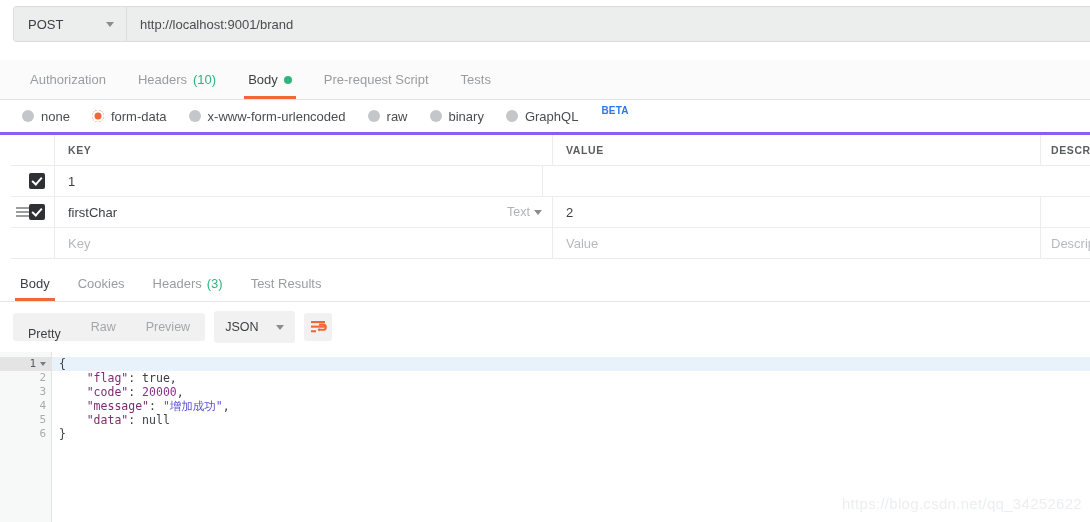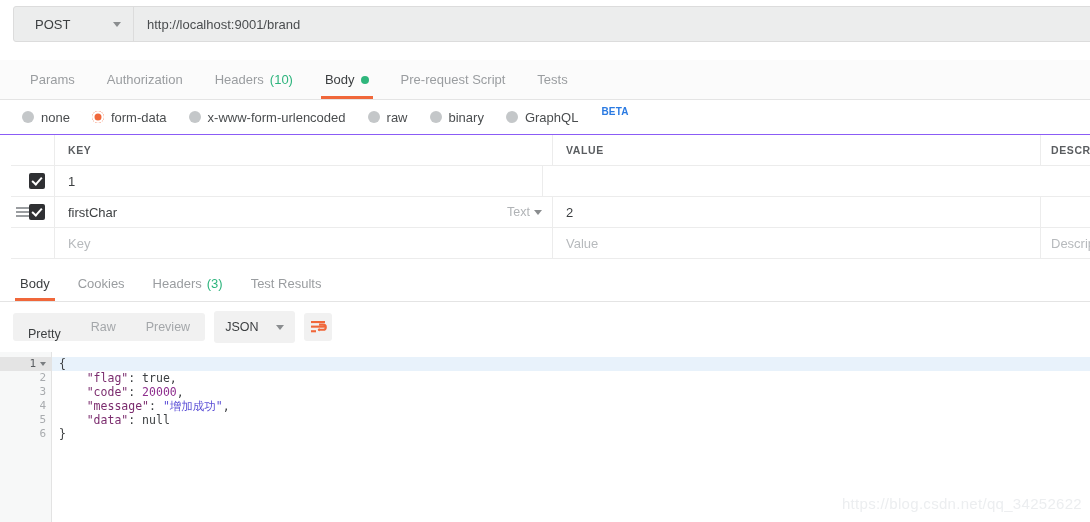--- a/index.html
+++ b/index.html
@@ -23,21 +23,21 @@
     display: flex; align-items: stretch;
     border: 1px solid #dcdcdc; border-radius: 3px; background:#eceded;
     overflow: hidden;
   }
   .method-select {
     width: 113px; flex: 0 0 113px;
     display: flex; align-items: center; justify-content: space-between;
     padding: 0 12px 0 14px;
     background: #eceded;
     border-right: 1px solid #dcdcdc;
-    font-size: 13px; color: #3c3f41; cursor: pointer; margin-left: 7px;
+    font-size: 13px; color: #3c3f41; cursor: pointer;
   }
   .caret-d {
     width: 0; height: 0; border-left: 4px solid transparent;
     border-right: 4px solid transparent; border-top: 5px solid #8a8d8f;
   }
   .url-input {
     flex: 1 1 auto; display: flex; align-items: center;
     padding-left: 13px; font-size: 13px; color: #4a4d4f;
     background:#eceded;
   }
@@ -62,21 +62,21 @@
   }
   .hdr-count { color:#2db47d; }
   .green-dot {
     width: 8px; height: 8px; border-radius: 50%; background:#2fb67c;
     display: inline-block;
   }
 
   
   .body-types {
     position: absolute; left: 0; top: 100px; width: 1090px; height: 35px;
-    background:#fff; border-bottom: 1px solid #8b5cf6;
+    background:#fff; border-bottom: 3px solid #8b5cf6;
     display: flex; align-items: center; padding-left: 22px;
   }
   .radio-item {
     display: flex; align-items: center; gap: 7px;
     margin-right: 22px; font-size: 13px; color:#4a4d4f; cursor: pointer;
     position: relative;
   }
   .radio-dot {
     width: 12px; height: 12px; border-radius: 50%;
     background:#c4c7c9; display:inline-block; flex: 0 0 12px;
@@ -248,23 +248,20 @@
         <span class="caret-d"></span>
       </div>
       <div class="url-input">
         <span>http://localhost:9001/brand</span>
       </div>
     </div>
   </div>
 
   <div class="req-tabs">
     <div class="req-tab">
-      <span>Params</span>
-    </div>
-    <div class="req-tab">
       <span>Authorization</span>
     </div>
     <div class="req-tab">
       <span>Headers</span>
       <span class="hdr-count">(10)</span>
     </div>
     <div class="req-tab active">
       <span>Body</span>
       <span class="green-dot"></span>
     </div>

